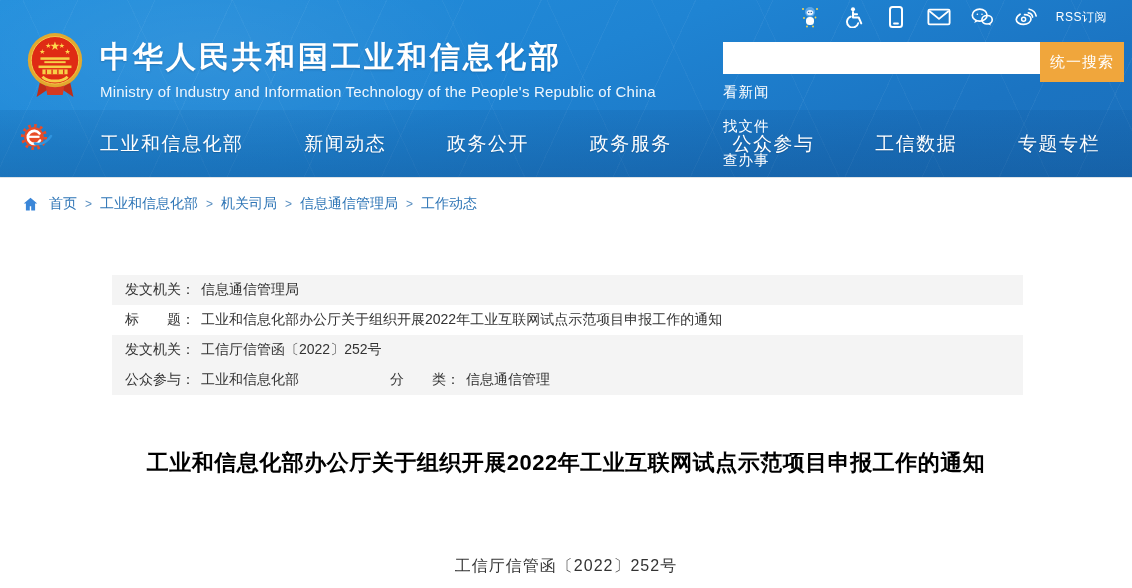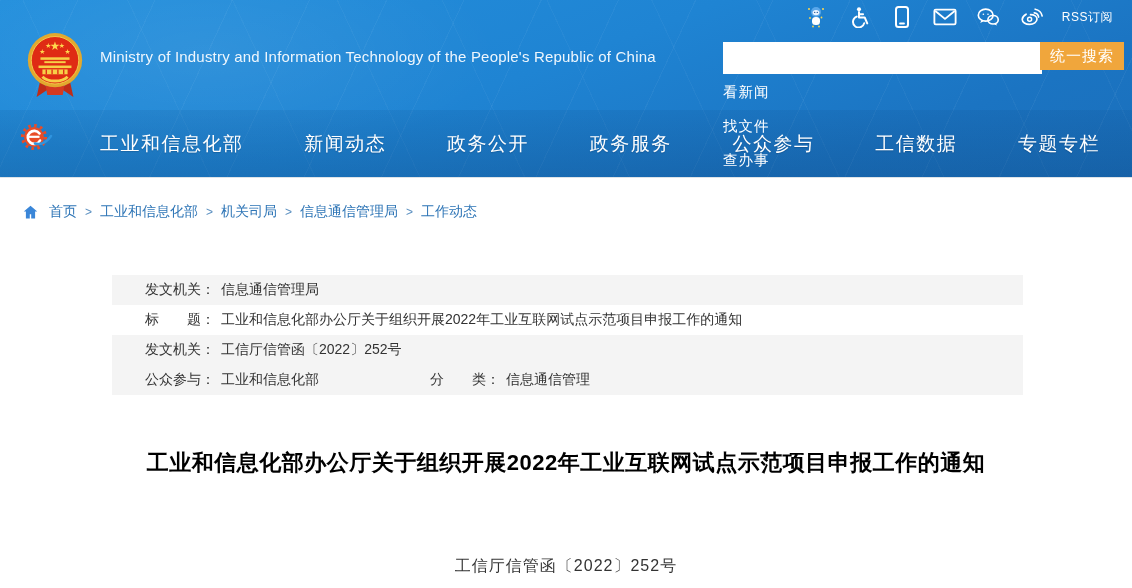--- a/index.html
+++ b/index.html
@@ -11,60 +11,60 @@
   .banner { position:absolute; top:0; left:0; width:100%; height:178px;
     background:linear-gradient(160deg,#2490dd 0%,#1f84d3 45%,#1b74c2 78%,#1a6fbb 100%);
     border-bottom:1px solid #dde3e8; overflow:hidden; }
   .banner::before { content:""; position:absolute; inset:0;
     background:
       repeating-linear-gradient(115deg, rgba(255,255,255,0.045) 0 1px, transparent 1px 70px),
       repeating-linear-gradient(65deg, rgba(255,255,255,0.035) 0 1px, transparent 1px 95px),
       radial-gradient(420px 160px at 18% 30%, rgba(255,255,255,0.07), transparent 70%);
     pointer-events:none; }
 
-  .top-icons { position:absolute; top:5px; right:19px; display:flex; align-items:center; gap:19px; z-index:3; }
+  .top-icons { position:absolute; top:5px; right:25px; display:flex; align-items:center; gap:19px; z-index:3; }
   .top-icons .ticon { width:24px; height:24px; display:flex; align-items:center; justify-content:center; cursor:pointer; }
   .rss-label { color:#fff; font-size:12px; cursor:pointer; letter-spacing:0.5px; }
 
   .emblem { position:absolute; left:24px; top:31px; z-index:2; }
 
   .site-head { position:absolute; left:100px; top:40px; z-index:2; color:#fff; }
   .site-title { font-size:30px; font-weight:bold; letter-spacing:3px; line-height:1.15;
     text-shadow:0 1px 2px rgba(0,40,80,0.25); }
   .site-subtitle { margin-top:8px; font-size:15px; letter-spacing:0.2px; color:#eef6fd; }
 
   .search-area { position:absolute; left:723px; top:42px; width:401px; z-index:3; }
   .search-box { position:relative; width:401px; height:32px; }
   .search-input { position:absolute; left:0; top:0; width:319px; height:32px; border:none;
     background:#fff; padding:0 10px; font-size:14px; outline:none; }
-  .search-btn { position:absolute; right:0; top:0; width:84px; height:28px; border:none;
+  .search-btn { position:absolute; right:0; top:0; width:84px; height:40px; border:none;
     background:#f0a63c; color:#fff; font-size:15px; cursor:pointer; letter-spacing:1px;
     font-family:inherit; }
   .quick-links { margin-top:9px; display:flex; gap:15px;flex-direction:column; }
   .quick-links a { color:#fff; font-size:14.5px; text-decoration:none; cursor:pointer; letter-spacing:1px; }
 
   .nav-row { position:absolute; left:0; right:0; top:110px; height:68px; z-index:2;
     background:linear-gradient(180deg, rgba(11,58,110,0.10), rgba(11,58,110,0.26)); }
   .site-logo { position:absolute; left:20px; top:12px; width:34px; height:30px; }
   .nav-items { position:absolute; left:100px; right:32px; top:0; height:100%;
     display:flex; align-items:center; justify-content:space-between; }
   .nav-items a { color:#fff; font-size:19px; text-decoration:none; cursor:pointer;
     letter-spacing:1.5px; text-shadow:0 1px 1px rgba(0,40,80,0.25); }
 
   
-  .breadcrumb { position:absolute; left:22px; top:203px; display:flex; align-items:center;
+  .breadcrumb { position:absolute; left:22px; top:195px; display:flex; align-items:center;
     gap:8px; font-size:14px; z-index:1; }
   .breadcrumb .crumb { color:#2e75b6; cursor:pointer; }
   .breadcrumb .sep { color:#5a8fc0; font-size:12px; }
   .home-icon { width:17px; height:17px; display:inline-flex; margin-right:2px; }
 
   .doc-table { position:absolute; left:112px; top:275px; width:911px; font-size:14px; color:#333; }
   .trow { height:30px; display:flex; align-items:center; padding-left:13px; background:#fff; }
   .trow.gray { background:#f4f4f4; }
-  .tcell { display:flex; align-items:flex-end; white-space:nowrap;margin-left:20px; }
+  .tcell { display:flex; align-items:flex-end; white-space:nowrap; }
   .tcell.first { width:265px; }
   .tlbl { color:#333; margin-right:6px; }
   .tval { color:#333; }
 
   .article-title { position:absolute; left:55px; top:448px; width:1022px; text-align:center;
     font-size:22px; font-weight:bold; color:#000; line-height:1.4; letter-spacing:0.5px; }
   .doc-number { position:absolute; left:0; top:556px; width:100%; text-align:center;
     font-size:16px; color:#333; letter-spacing:1px; }
 
   svg { display:block; }
@@ -152,20 +152,21 @@
         <rect x="19" y="39.5" width="26" height="5" fill="#f7cf47"></rect>
         <line x1="23" y1="39.5" x2="23" y2="44.5" stroke="#df2b14" stroke-width="1.4"></line>
         <line x1="29" y1="39.5" x2="29" y2="44.5" stroke="#df2b14" stroke-width="1.4"></line>
         <line x1="35" y1="39.5" x2="35" y2="44.5" stroke="#df2b14" stroke-width="1.4"></line>
         <line x1="41" y1="39.5" x2="41" y2="44.5" stroke="#df2b14" stroke-width="1.4"></line>
         <path d="M19 47 a15 9 0 0 0 26 0" stroke="#f7cf47" stroke-width="3" fill="none"></path>
       </svg>
     </div>
 
     <div class="site-head">
+      <div class="site-title">中华人民共和国工业和信息化部</div>
       <div class="site-subtitle">Ministry of Industry and Information Technology of the People's Republic of China</div>
     </div>
 
     <div class="search-area">
       <div class="search-box">
         <input class="search-input" type="text" style="">
         <button class="search-btn">统一搜索</button>
       </div>
       <div class="quick-links">
         <a>看新闻</a>

